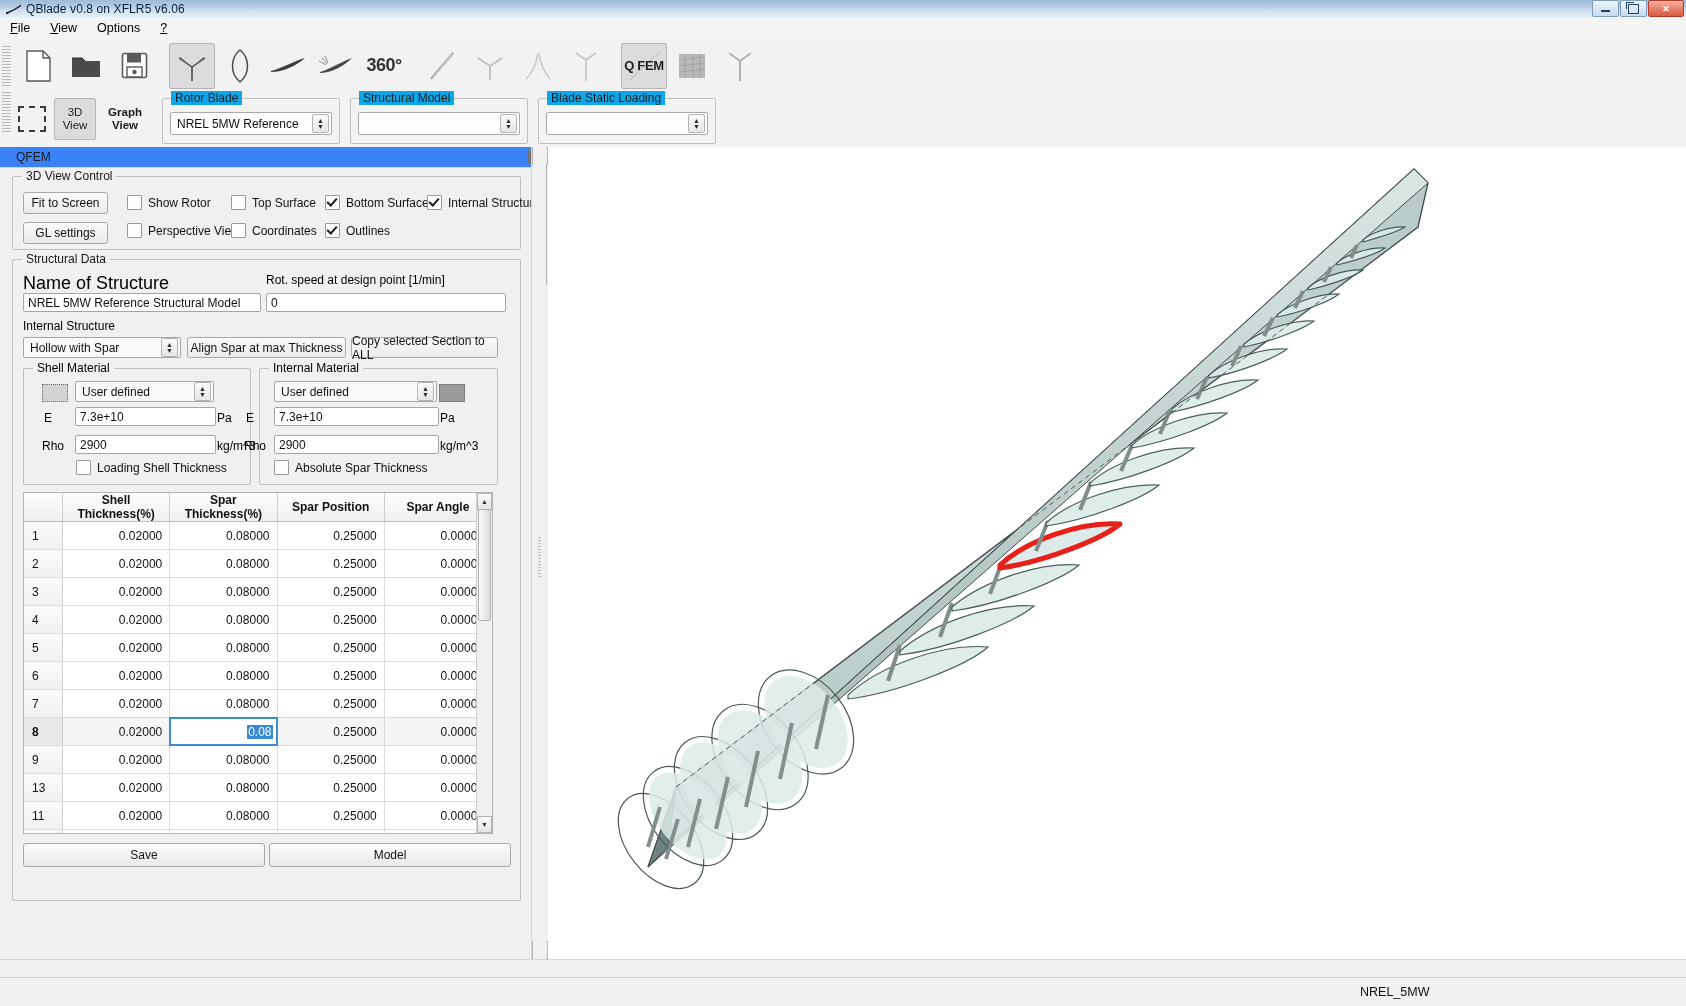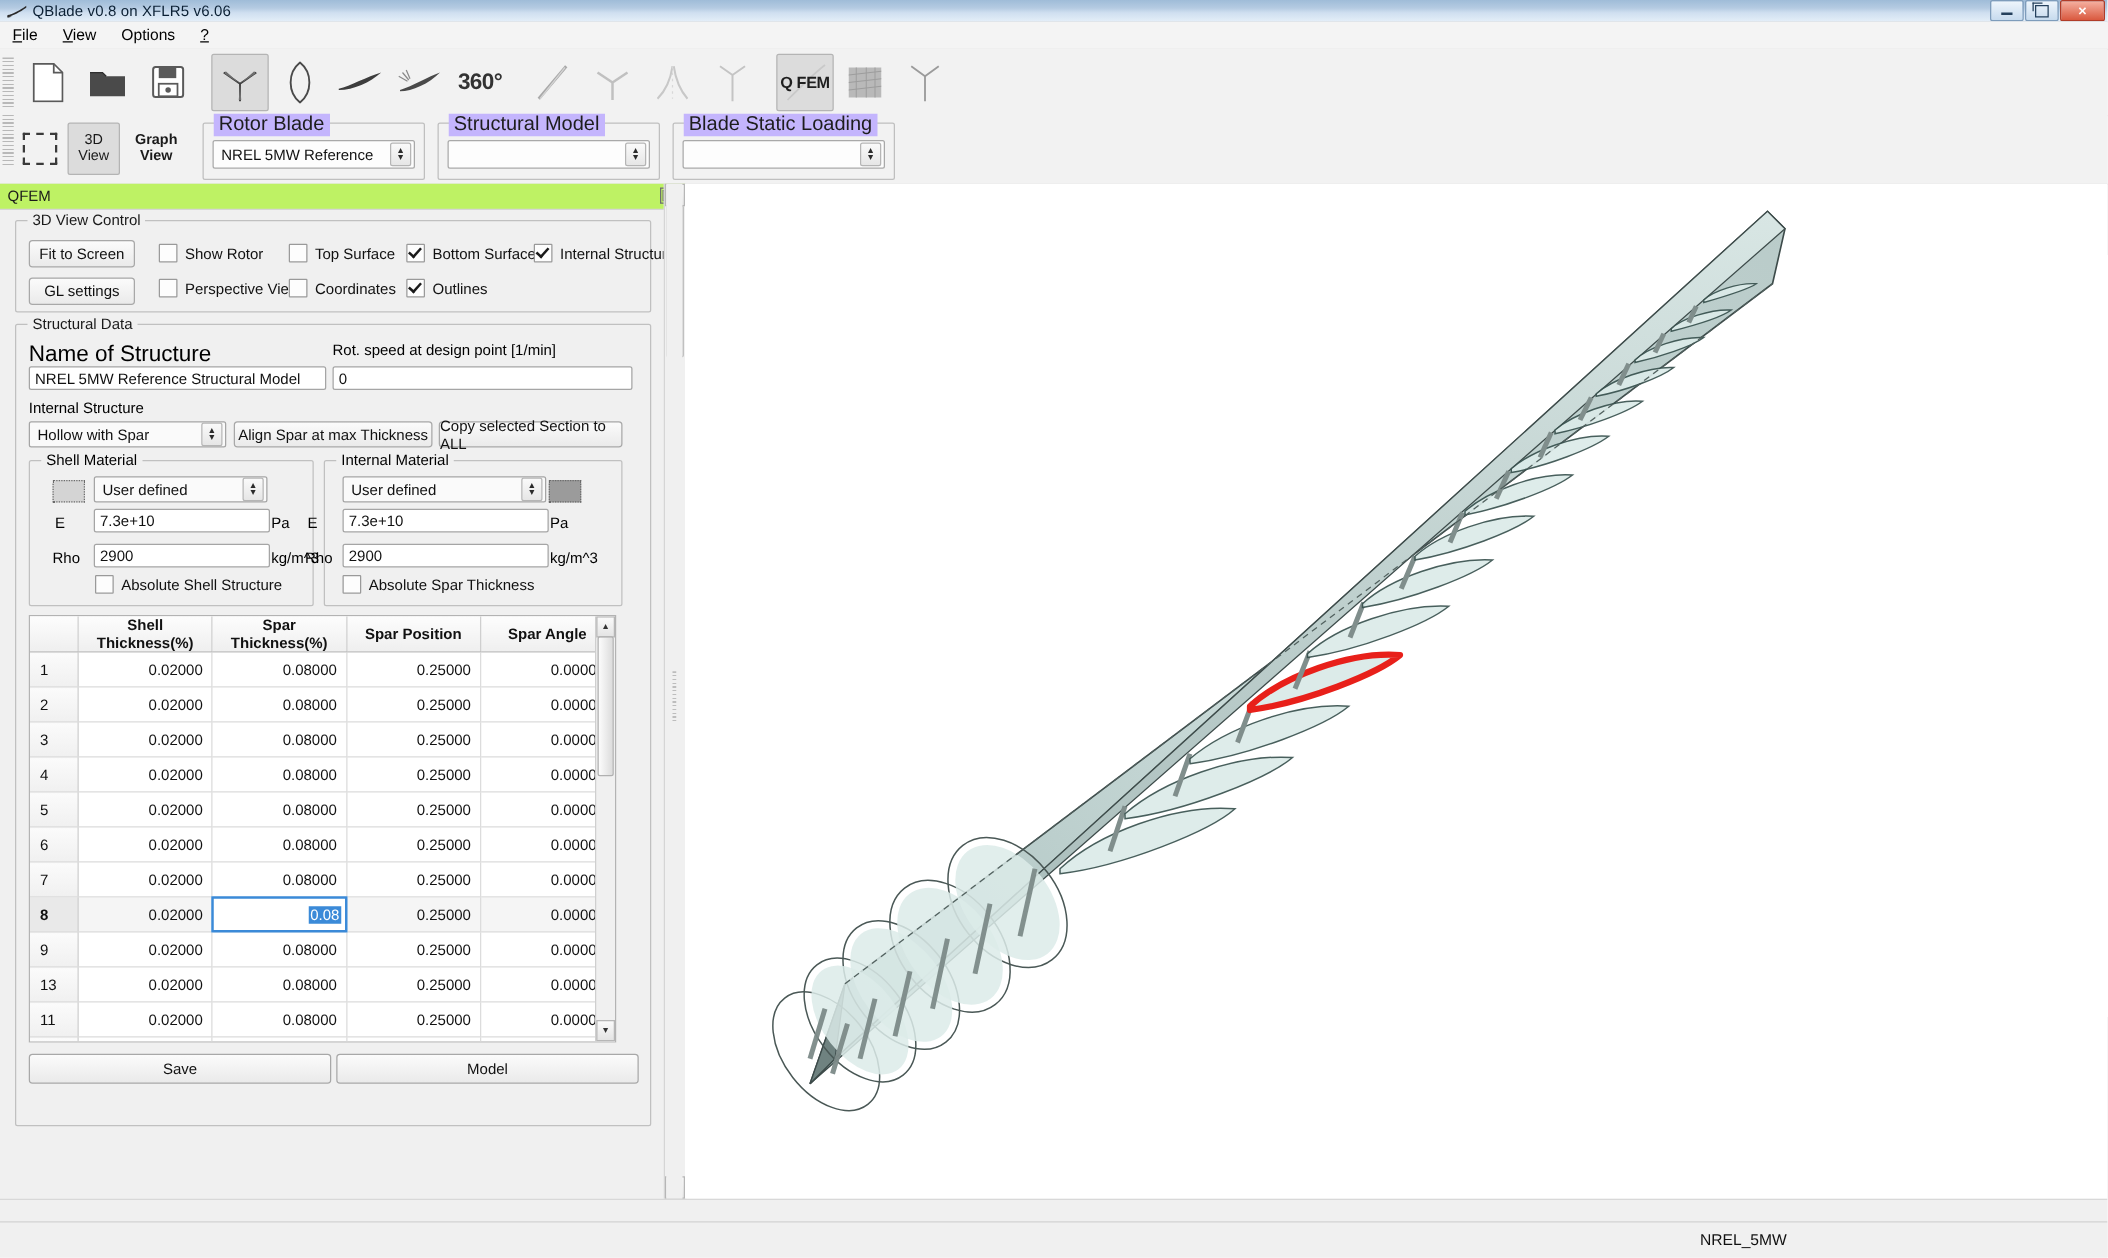--- a/index.html
+++ b/index.html
@@ -70,42 +70,42 @@
   }
   .vbtn.on{background:#dcdcdc;border:1px solid #b4b4b4;}
   .vbtn.flat{width:48px;font-weight:600;}
   .dashbox{width:24px;height:22px;margin:14px 6px 0 4px;
     border:2px dashed #3a3a3a;border-radius:1px;}
   .gbox{
     position:relative;margin:6px 0 0 10px;border:1px solid #bfbfbf;border-radius:2px;
     height:42px;padding-top:2px;background:#f2f2f2;
   }
   .gbox > .leg{
-    position:absolute;top:-8px;left:8px;background:#c4b5fd;padding:0 4px;font-size:16px;color:#1d1d1d;
+    position:absolute;top:-8px;left:8px;background:#0ea5e9;padding:0 4px;font-size:12px;color:#1d1d1d;
   }
   .combo{
     position:relative;height:21px;border:1px solid #a9a9a9;border-radius:2px;
     background:#fdfdfd;margin:11px 7px 0 7px;display:flex;align-items:center;
     padding-left:6px;font-size:12px;color:#111;
   }
   .spin{
     position:absolute;right:2px;top:1px;width:15px;height:17px;
     background:linear-gradient(to bottom,#fafafa,#e6e6e6);border:1px solid #b5b5b5;border-radius:2px;
     display:flex;flex-direction:column;align-items:center;justify-content:center;line-height:6px;
     font-size:7px;color:#2a2a2a;
   }
 
   
   .dock{
     position:absolute;left:0;top:147px;width:548px;height:812px;background:#f0f0f0;
     border-right:1px solid #cdcdcd;
   }
   .dock-title{
-    height:20px;background:#bef264;border-bottom:1px solid #d5d5d5;
-    display:flex;align-items:center;padding-left:6px;font-size:12px;color:#1a1a1a;position:relative;
+    height:20px;background:#3b82f6;border-bottom:1px solid #d5d5d5;
+    display:flex;align-items:center;padding-left:16px;font-size:12px;color:#1a1a1a;position:relative;
   }
   .dock-float{position:absolute;right:7px;top:3px;width:11px;height:11px;border:1px solid #6e6e6e;}
   .dock-float:after{content:"";position:absolute;left:1px;top:1px;width:7px;height:7px;border:1px solid #6e6e6e;}
   .dock-body{position:absolute;left:0;top:20px;width:531px;bottom:0;overflow:hidden;padding:0;}
 
   .panel{
     position:relative;margin:9px 10px 0 12px;border:1px solid #c0c0c0;border-radius:2px;background:#f0f0f0;
   }
   .panel > .leg{
     position:absolute;top:-8px;left:9px;background:#f0f0f0;padding:0 4px;font-size:12px;color:#1a1a1a;
@@ -436,21 +436,21 @@
             <span class="spin" style="top:0;height:17px;">▲<br>▼</span>
           </div>
           <span style="position:absolute;left:20px;top:42px;font-size:12px;">E</span>
           <div class="tinput" style="position:absolute;left:51px;top:38px;width:131px;">7.3e+10</div>
           <span style="position:absolute;left:193px;top:42px;font-size:12px;">Pa</span>
           <span style="position:absolute;left:18px;top:70px;font-size:12px;">Rho</span>
           <div class="tinput" style="position:absolute;left:51px;top:66px;width:131px;">2900</div>
           <span style="position:absolute;left:193px;top:70px;font-size:12px;">kg/m^3</span>
           <div class="cbrow" style="position:absolute;left:52px;top:91px;">
             <span class="cbox"></span>
-            <span class="lbl">Absolute Shell Structure</span>
+            <span class="lbl">Loading Shell Thickness</span>
           </div>
         </div>
 
         <div style="position:absolute;left:246px;top:108px;width:237px;height:115px;border:1px solid #c0c0c0;border-radius:2px;">
           <span style="position:absolute;top:-8px;left:9px;background:#f0f0f0;padding:0 4px;font-size:12px;">Internal Material</span>
           <div class="dcombo" style="position:absolute;left:14px;top:12px;width:155px;">
             <span>User defined</span>
             <span class="spin" style="top:0;height:17px;">▲<br>▼</span>
           </div>
           <span class="swatch dark" style="position:absolute;left:179px;top:15px;"></span>

